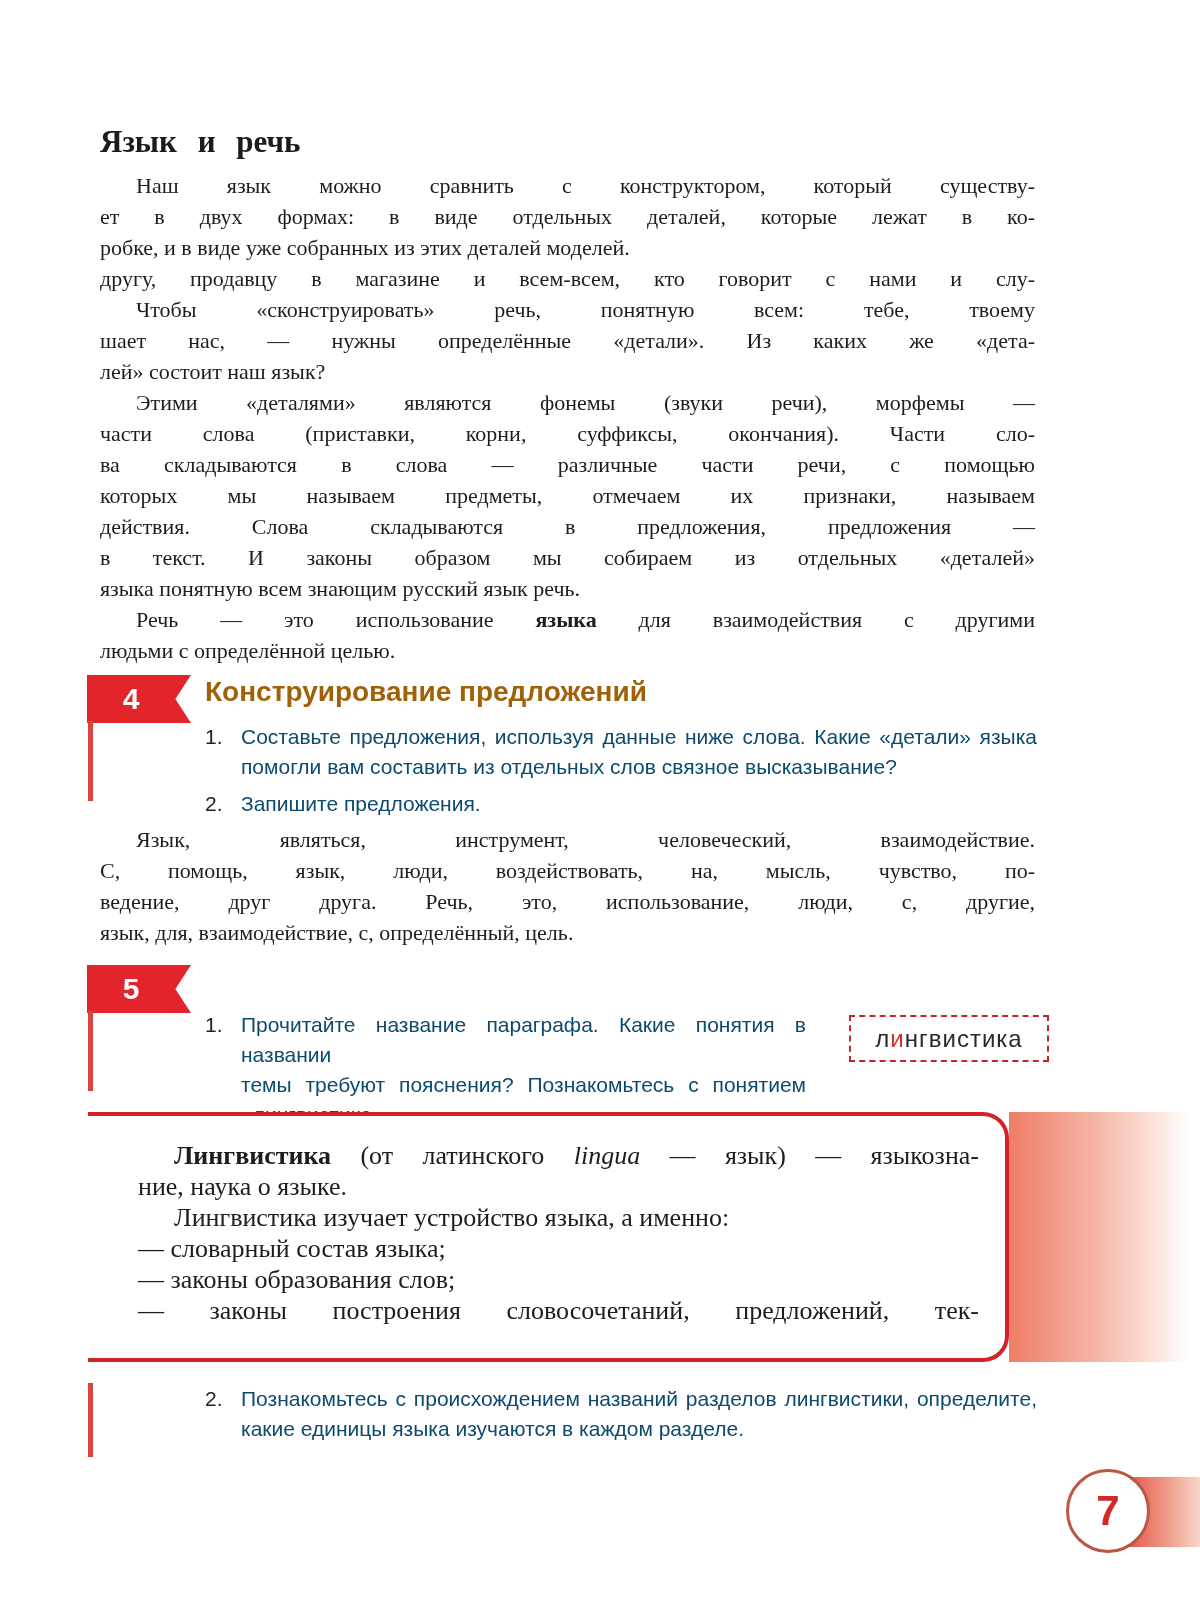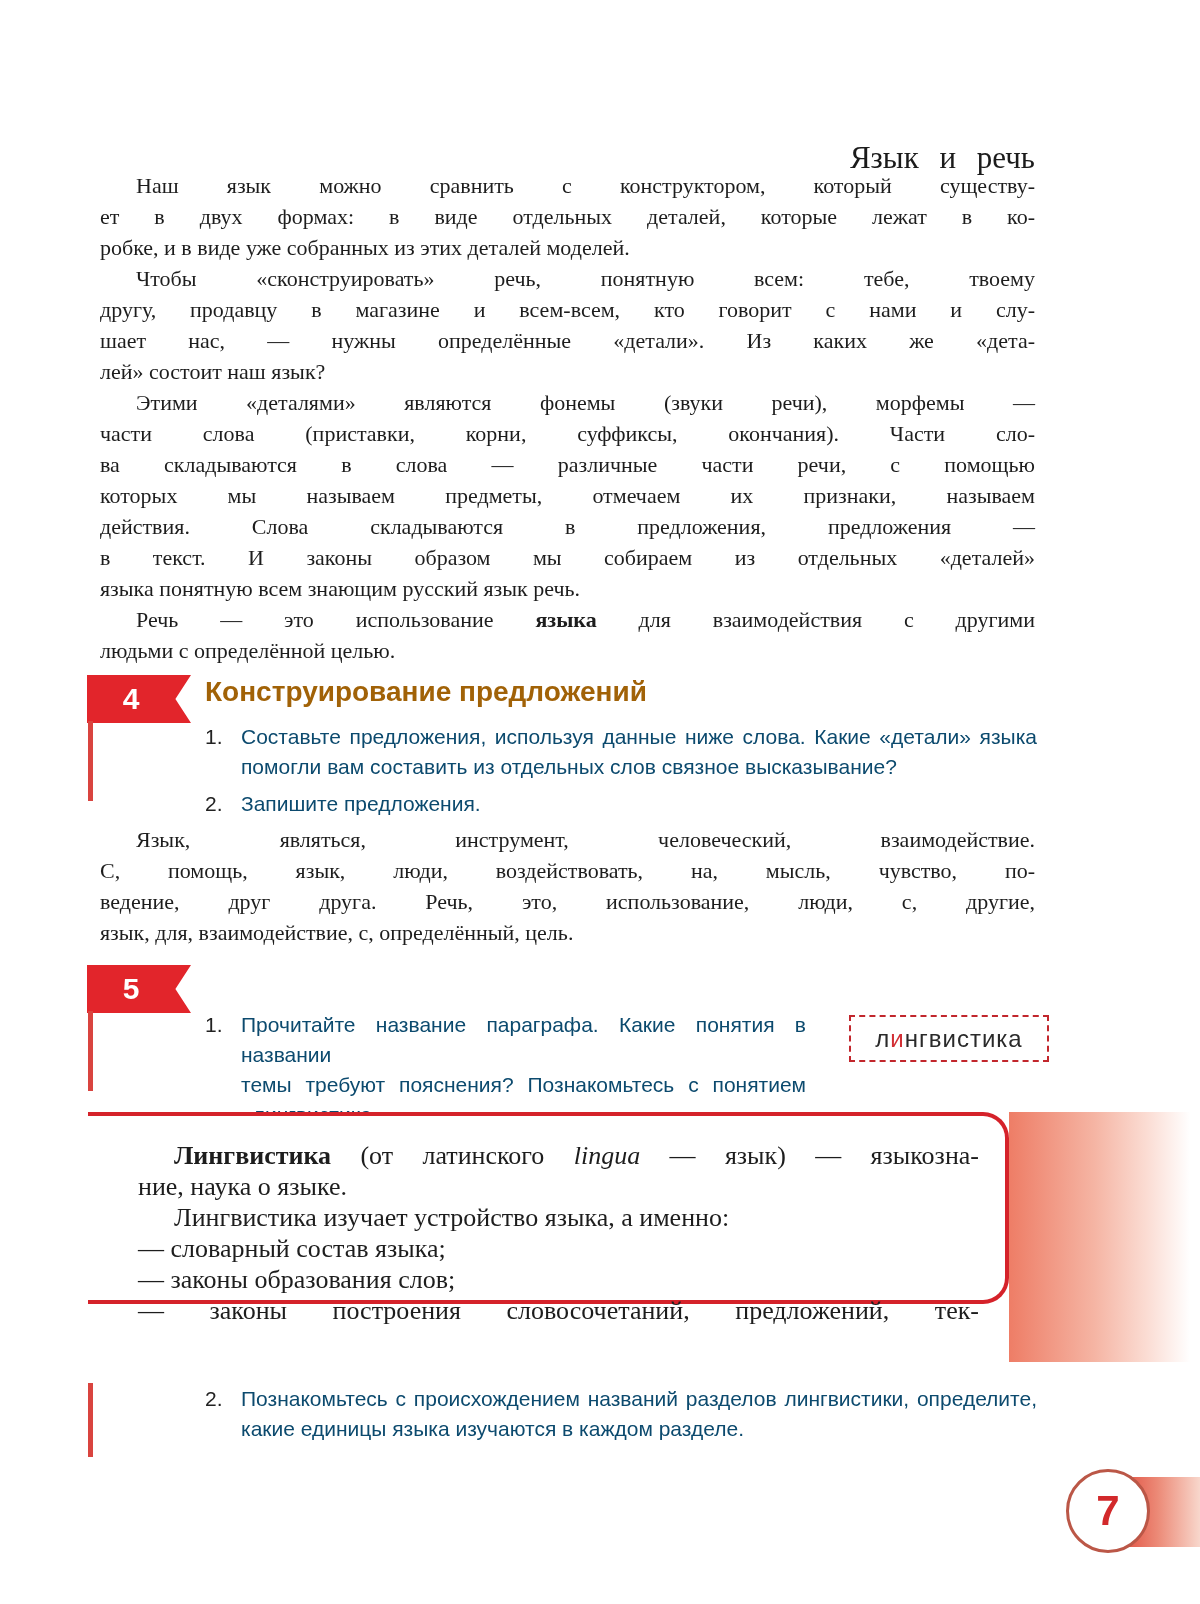--- a/index.html
+++ b/index.html
@@ -8,22 +8,22 @@
 
   
   .lines .tl{font-size:22px;line-height:31px;white-space:normal;}
   .lines.sans .tl{font-size:21px;line-height:30px;font-family:"Liberation Sans",sans-serif;color:#0c4a6e;}
   .tl.j{text-align:justify;text-align-last:justify;}
   .tl.ind{text-indent:36px;}
   .tl.hang{padding-left:40px;}
   .rl{color:#d22f35;}
 
   
-  .page-title{position:absolute;top:140px;left:100px;width:935px;text-align:right;
-              font-weight:normal;font-size:31px;word-spacing:13px;color:#1b1b1b;}
+  .page-title{position:absolute;top:124px;left:100px;width:935px;text-align:left;
+              font-weight:bold;font-size:31px;word-spacing:13px;color:#1b1b1b;}
 
   
   .intro{position:absolute;top:170px;left:100px;width:935px;}
   .wordlist{position:absolute;top:824px;left:100px;width:935px;}
 
   
   .flag{position:absolute;left:87px;width:104px;height:48px;background:#e2252b;
         clip-path:polygon(0 0,100% 0,85% 50%,100% 100%,0 100%);
         color:#fff;font-family:"Liberation Sans",sans-serif;font-weight:bold;font-size:30px;
         display:flex;align-items:center;justify-content:center;padding-right:16px;box-sizing:border-box;}
@@ -40,21 +40,21 @@
   .ex4-items{position:absolute;left:205px;top:722px;width:832px;}
   .ex5-item1{position:absolute;left:205px;top:1010px;width:601px;}
   .ex5-item2{position:absolute;left:205px;top:1384px;width:832px;}
 
   
   .term-box{position:absolute;left:849px;top:1015px;width:200px;height:47px;box-sizing:border-box;
             border:2px dashed #c2262c;background:#fff;display:flex;align-items:center;justify-content:center;
             font-family:"Liberation Sans",sans-serif;font-size:24px;letter-spacing:1px;color:#2a2a2a;}
 
   
-  .def-box{position:absolute;left:88px;top:1112px;width:921px;height:192px;box-sizing:border-box;
+  .def-box{position:absolute;left:88px;top:1112px;width:921px;height:250px;box-sizing:border-box;
            background:#fff;border:4px solid #d5222a;border-left:none;
            border-radius:0 26px 26px 0;padding:24px 26px 0 50px;}
   .def-box .tl{font-size:26px;line-height:31px;}
   .def-gradient{position:absolute;left:1009px;top:1112px;width:191px;height:250px;
                 background:linear-gradient(to right,#ee7d66 0%,#f5b5a4 45%,#fbdcd3 72%,#ffffff 95%);}
 
   
   .pn-band{position:absolute;left:1106px;top:1477px;width:94px;height:70px;
            background:linear-gradient(to right,#dc3629 0%,#ec8a77 55%,#f8d7cc 100%);}
   .pn-circle{position:absolute;left:1066px;top:1469px;width:84px;height:84px;box-sizing:border-box;
@@ -69,22 +69,22 @@
 
   <div class="page-title">Язык и речь</div>
 
   <div class="intro">
     <div class="lines">
         <div class="tl j ind">Наш язык можно сравнить с конструктором, который существу-</div>
         <div class="tl j">ет в двух формах: в виде отдельных деталей, которые лежат в ко-</div>
         <div class="tl">робке, и в виде уже собранных из этих деталей моделей.</div>
       </div>
     <div class="lines">
+        <div class="tl j">другу, продавцу в магазине и всем-всем, кто говорит с нами и слу-</div>
         <div class="tl j ind">Чтобы «сконструировать» речь, понятную всем: тебе, твоему</div>
-        <div class="tl j">другу, продавцу в магазине и всем-всем, кто говорит с нами и слу-</div>
         <div class="tl j">шает нас, — нужны определённые «детали». Из каких же «дета-</div>
         <div class="tl">лей» состоит наш язык?</div>
       </div>
     <div class="lines">
         <div class="tl j ind">Этими «деталями» являются фонемы (звуки речи), морфемы —</div>
         <div class="tl j">части слова (приставки, корни, суффиксы, окончания). Части сло-</div>
         <div class="tl j">ва складываются в слова — различные части речи, с помощью</div>
         <div class="tl j">которых мы называем предметы, отмечаем их признаки, называем</div>
         <div class="tl j">действия. Слова складываются в предложения, предложения —</div>
         <div class="tl j">в текст. И законы образом мы собираем из отдельных «деталей»</div>

